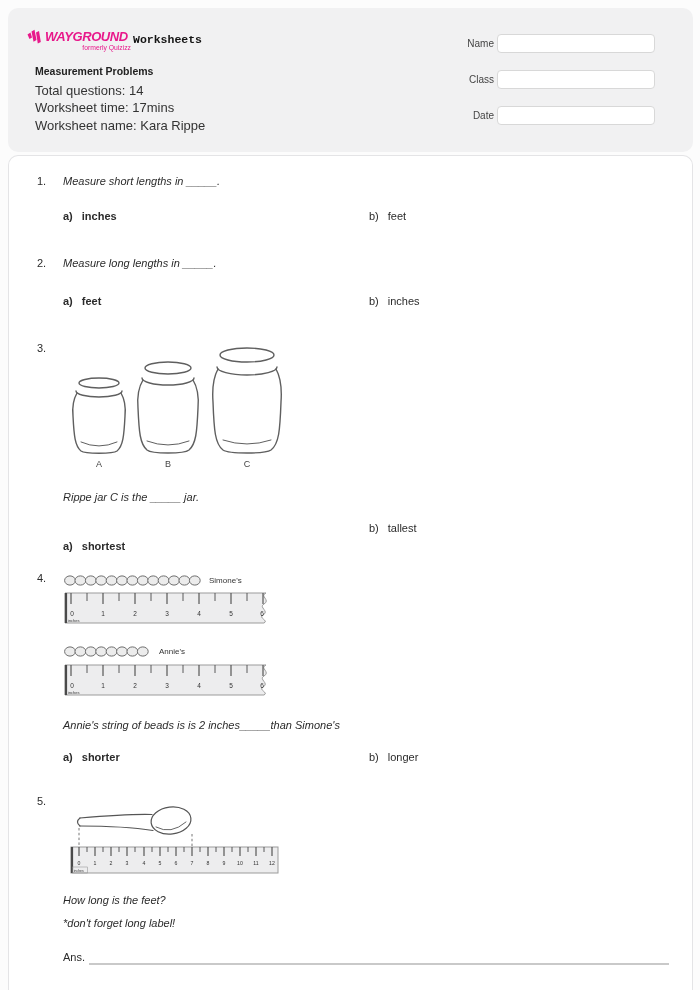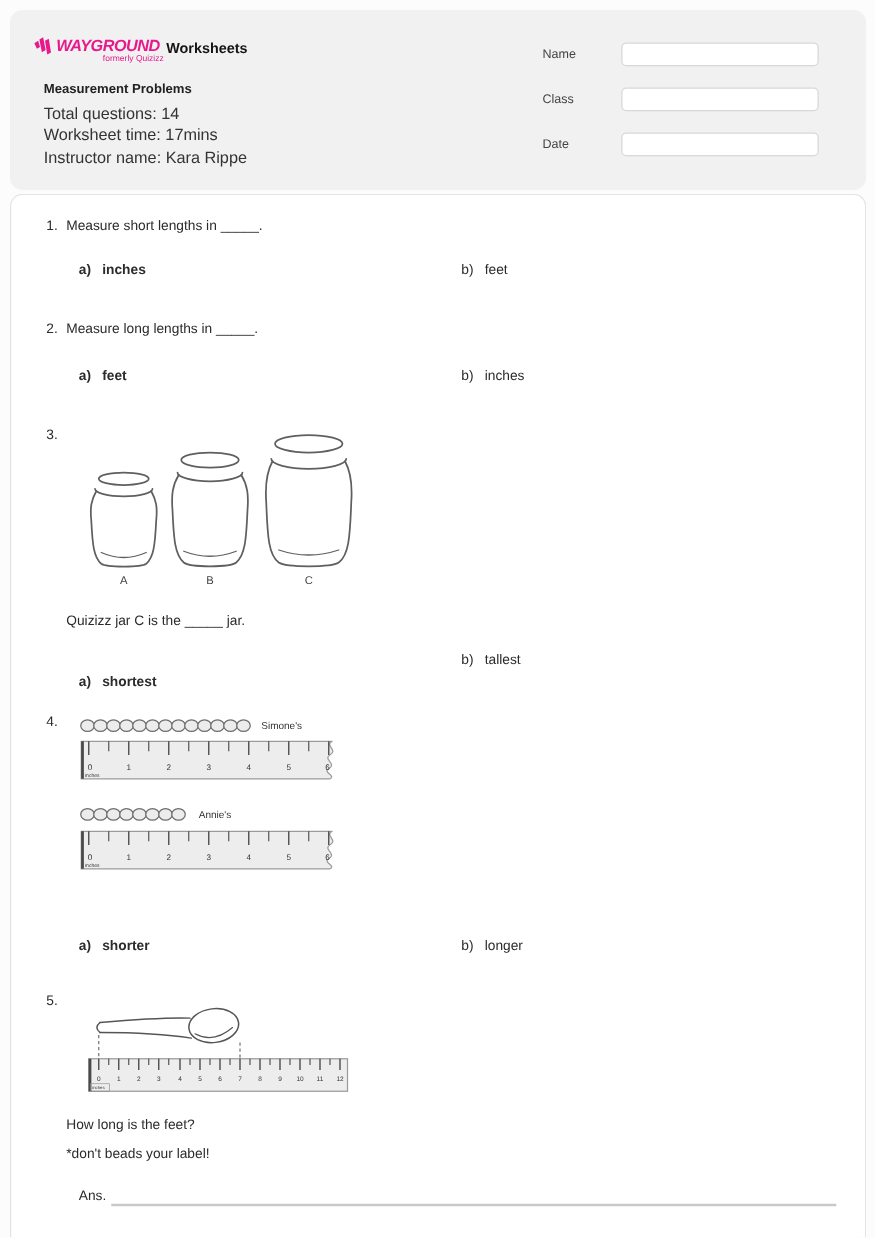--- a/index.html
+++ b/index.html
@@ -4,29 +4,29 @@
 <style>
   html,body{margin:0;padding:0;}
   body{width:700px;height:990px;overflow:hidden;background:#fcfcfc;font-family:"Liberation Sans",sans-serif;}
   .page{position:relative;width:700px;height:986px;}
   .header-card{position:absolute;left:8px;top:8px;width:685px;height:144px;background:#f1f1f2;border-radius:10px;}
   .content-card{position:absolute;left:8px;top:155px;width:683px;height:834px;background:#ffffff;border:1px solid #e4e4e6;border-bottom:none;border-radius:10px 10px 0 0;}
   
   .logo-icon{position:absolute;left:19px;top:21px;}
   .brand{position:absolute;left:37px;top:21px;width:86px;font-size:13px;font-weight:bold;font-style:italic;letter-spacing:-0.4px;color:#e8198b;}
   .tagline{position:absolute;left:37px;top:36px;width:86px;text-align:right;font-size:6.8px;color:#e8198b;}
-  .product{position:absolute;left:125px;top:25px;font-size:11.5px;font-weight:bold;color:#141414;}
+  .product{position:absolute;left:125px;top:25px;font-size:11.5px;font-weight:bold;color:#141414;font-family:Liberation Mono, monospace;}
   .ws-title{position:absolute;left:27px;top:57px;font-size:10.5px;font-weight:bold;color:#222;}
   .meta{position:absolute;left:27px;font-size:13px;color:#333;}
   .field-row{position:absolute;left:426px;width:232px;height:20px;display:flex;align-items:center;}
-  .field-row label{width:60px;font-size:10px;color:#444;margin-right:3px;}
+  .field-row label{width:60px;text-align:right;font-size:10px;color:#444;margin-right:3px;}
   .field-row input{width:158px;height:19px;border:1px solid #d8d8d8;border-radius:4px;background:#fff;outline:none;padding:0 5px;box-sizing:border-box;font-size:10px;}
   
   .qnum{position:absolute;left:28px;font-size:11px;color:#2b2b2b;}
-  .qtext{position:absolute;left:44px;font-size:11px;color:#2b2b2b;}
+  .qtext{position:absolute;left:54px;font-size:11px;color:#2b2b2b;font-style:italic;}
   .opt{position:absolute;font-size:11px;color:#2b2b2b;}
   .opt-a{left:54px;font-weight:bold;}
   .opt-b{left:360px;}
   .opt .word{margin-left:9px;}
   .abs{position:absolute;}
   .bead-label{position:absolute;font-size:8px;color:#333;line-height:15px;}
   .ans-label{position:absolute;left:54px;top:795px;font-size:11px;color:#2b2b2b;}
   .ans-line{position:absolute;left:80px;top:794px;width:580px;height:13px;border-bottom:2px solid #c9c9c9;}
   
   .jar{fill:none;stroke:#5f5f5f;stroke-width:1.4;stroke-linecap:round;}
@@ -55,21 +55,21 @@
       <path d="M4.5,2.5 L7.5,0.8 L9.5,11 L6.5,12.8 Z" fill="#e8198b"></path>
       <path d="M9,3.5 L12,2 L13.8,13 L10.8,14.6 Z" fill="#e8198b"></path>
     </svg>
     <div class="brand">WAYGROUND</div>
     <div class="tagline">formerly Quizizz</div>
     <div class="product">Worksheets</div>
 
     <div class="ws-title">Measurement Problems</div>
     <div class="meta" style="top:75px">Total questions: 14</div>
     <div class="meta" style="top:92px">Worksheet time: 17mins</div>
-    <div class="meta" style="top:110px">Instructor name: Kara Rippe</div>
+    <div class="meta" style="top:110px">Worksheet name: Kara Rippe</div>
 
     <div class="field-row" style="top:25px">
       <label>Name</label>
       <input type="text" style="">
     </div>
     <div class="field-row" style="top:97px">
       <label>Date</label>
       <input type="text" style="">
     </div>
     <div class="field-row" style="top:61px">
@@ -110,21 +110,21 @@
       <g transform="translate(152,2)">
         <ellipse class="jar" cx="34" cy="7" rx="27" ry="7"></ellipse>
         <path class="jar" d="M4,19 a30,8 0 0 0 60,0"></path>
         <path class="jar" d="M5,21 C0,30 -1,40 0,54 C1,82 2,96 10,102 C16,106 52,106 58,102 C66,96 67,82 68,54 C69,40 68,30 63,21"></path>
         <path class="jar-thin" d="M10,92 Q34,100 58,92"></path>
       </g>
       <text class="jar-label" x="38" y="121">A</text>
       <text class="jar-label" x="107" y="121">B</text>
       <text class="jar-label" x="186" y="121">C</text>
     </svg>
-    <span class="qtext" style="top:335px">Quizizz jar C is the _____ jar.</span>
+    <span class="qtext" style="top:335px">Rippe jar C is the _____ jar.</span>
     <span class="opt opt-a" style="top:384px"><span>a)</span><span class="word">shortest</span></span>
     <span class="opt opt-b" style="top:366px"><span>b)</span><span class="word">tallest</span></span>
 
     <span class="qnum" style="top:416px">4.</span>
     <svg class="abs" style="left:54px;top:417px" width="140" height="15" viewBox="0 0 140 15">
       <ellipse class="bead" cx="7" cy="7.5" rx="5.4" ry="4.6"></ellipse>
         <ellipse class="bead" cx="17.4" cy="7.5" rx="5.4" ry="4.6"></ellipse>
         <ellipse class="bead" cx="27.8" cy="7.5" rx="5.4" ry="4.6"></ellipse>
         <ellipse class="bead" cx="38.2" cy="7.5" rx="5.4" ry="4.6"></ellipse>
         <ellipse class="bead" cx="48.6" cy="7.5" rx="5.4" ry="4.6"></ellipse>
@@ -174,20 +174,21 @@
       <text class="rnum" x="9" y="24">0</text>
       <text class="rnum" x="40" y="24">1</text>
       <text class="rnum" x="72" y="24">2</text>
       <text class="rnum" x="104" y="24">3</text>
       <text class="rnum" x="136" y="24">4</text>
       <text class="rnum" x="168" y="24">5</text>
       <text class="rnum" x="199" y="24">6</text>
       <text class="runit" x="5" y="29.5">inches</text>
     </svg>
 
+    <span class="qtext" style="top:563px">Annie's string of beads is is 2 inches_____than Simone's</span>
     <span class="opt opt-a" style="top:595px"><span>a)</span><span class="word">shorter</span></span>
     <span class="opt opt-b" style="top:595px"><span>b)</span><span class="word">longer</span></span>
 
     <span class="qnum" style="top:639px">5.</span>
     <svg class="abs" style="left:60px;top:645px" width="215" height="74" viewBox="0 0 215 74">
 
       <g>
         <ellipse class="spoon" cx="102" cy="19.5" rx="20" ry="13.5" transform="rotate(-7 102 19.5)"></ellipse>
         <path class="spoon" d="M87,26 Q102,34 117,21" style="stroke-width:0.9"></path>
         <path class="spoon" d="M11,17 C40,14.5 65,13 83,13.5"></path>
@@ -213,18 +214,18 @@
         <text class="rnum12" x="139" y="64">8</text>
         <text class="rnum12" x="155" y="64">9</text>
         <text class="rnum12" x="171" y="64">10</text>
         <text class="rnum12" x="187" y="64">11</text>
         <text class="rnum12" x="203" y="64">12</text>
         <rect x="3.5" y="66" width="15" height="6" fill="none" stroke="#8a8a8a" stroke-width="0.5"></rect>
         <text class="runit12" x="4.8" y="70.6">inches</text>
       </g>
     </svg>
     <span class="qtext" style="top:738px">How long is the feet?</span>
-    <span class="qtext" style="top:761px">*don't beads your label!</span>
+    <span class="qtext" style="top:761px">*don't forget long label!</span>
     <span class="ans-label">Ans.</span>
     <div class="ans-line"></div>
 
   </div>
 </div>
 
 </body></html>

